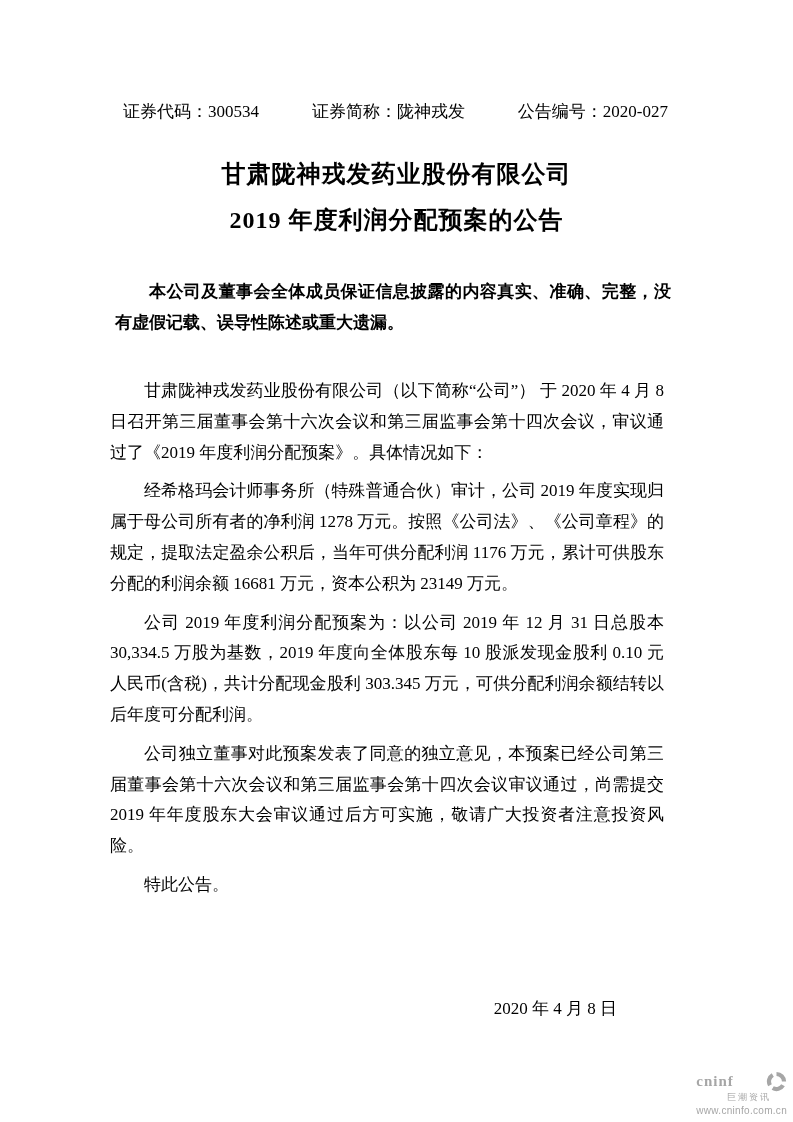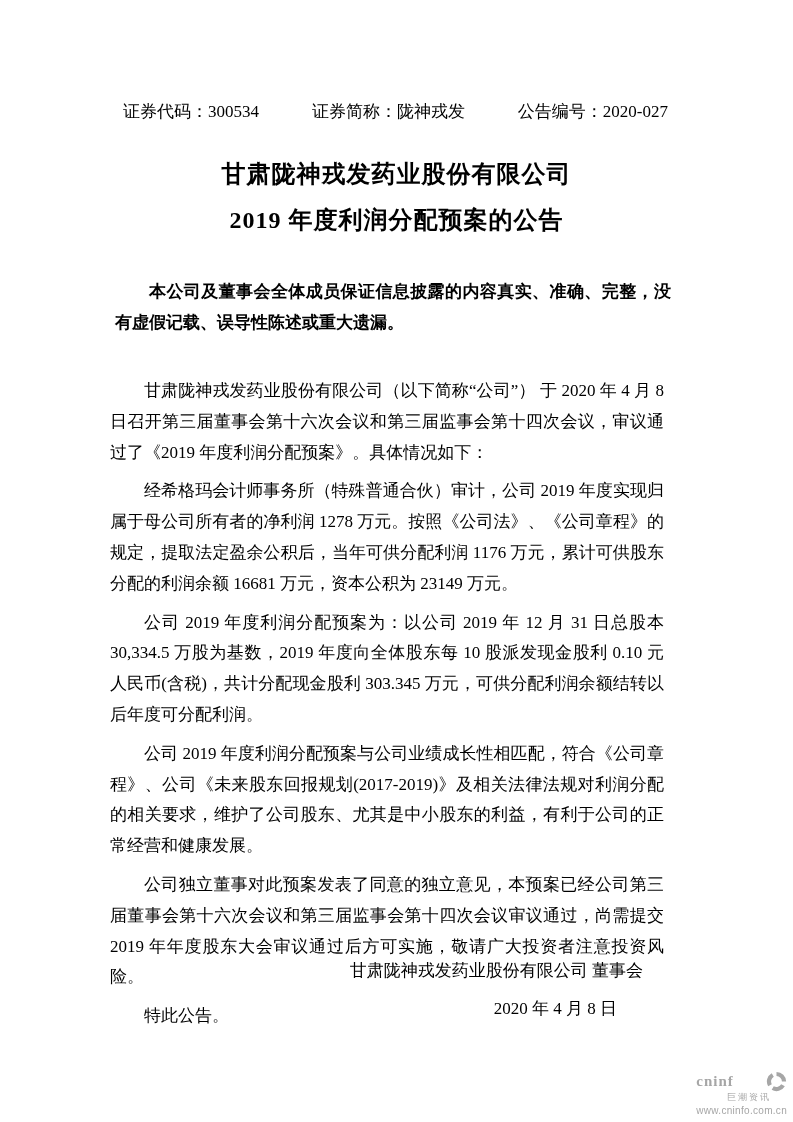--- a/index.html
+++ b/index.html
@@ -128,26 +128,24 @@
     <div>甘肃陇神戎发药业股份有限公司</div>
     <div>2019 年度利润分配预案的公告</div>
   </div>
 
   <div class="notice">本公司及董事会全体成员保证信息披露的内容真实、准确、完整，没有虚假记载、误导性陈述或重大遗漏。</div>
 
   <div class="doc-body">
     <p>甘肃陇神戎发药业股份有限公司（以下简称“公司”） 于 2020 年 4 月 8 日召开第三届董事会第十六次会议和第三届监事会第十四次会议，审议通过了《2019 年度利润分配预案》。具体情况如下：</p>
     <p>经希格玛会计师事务所（特殊普通合伙）审计，公司 2019 年度实现归属于母公司所有者的净利润 1278 万元。按照《公司法》、《公司章程》的规定，提取法定盈余公积后，当年可供分配利润 1176 万元，累计可供股东分配的利润余额 16681 万元，资本公积为 23149 万元。</p>
     <p>公司 2019 年度利润分配预案为：以公司 2019 年 12 月 31 日总股本 30,334.5 万股为基数，2019 年度向全体股东每 10 股派发现金股利 0.10 元人民币(含税)，共计分配现金股利 303.345 万元，可供分配利润余额结转以后年度可分配利润。</p>
-    <p>公司 2019 年度利润分配预案与公司业绩成长性相匹配，符合《公司章程》、公司《未来股东回报规划(2017-2019)》及相关法律法规对利润分配的相关要求，维护了公司股东、尤其是中小股东的利益，有利于公司的正常经营和健康发展。</p>
     <p>公司独立董事对此预案发表了同意的独立意见，本预案已经公司第三届董事会第十六次会议和第三届监事会第十四次会议审议通过，尚需提交 2019 年年度股东大会审议通过后方可实施，敬请广大投资者注意投资风险。</p>
     <p>特此公告。</p>
   </div>
 
-  <div class="signature">甘肃陇神戎发药业股份有限公司 董事会</div>
   <div class="signature-date">2020 年 4 月 8 日</div>
 
   <div class="cninfo-logo" style="color: rgb(166, 166, 166);">
     <div class="logo-row">
       <span class="cninf-brand">cninf</span>
       <span class="swirl">
         <svg viewBox="0 0 24 24" width="21" height="21">
           <g fill="#a6a6a6">
             <path d="M12 1 A11 11 0 0 1 23 12 L18.2 12 A6.2 6.2 0 0 0 12 5.8 Z"></path>
             <path d="M12 1 A11 11 0 0 1 23 12 L18.2 12 A6.2 6.2 0 0 0 12 5.8 Z" transform="rotate(120 12 12)"></path>

